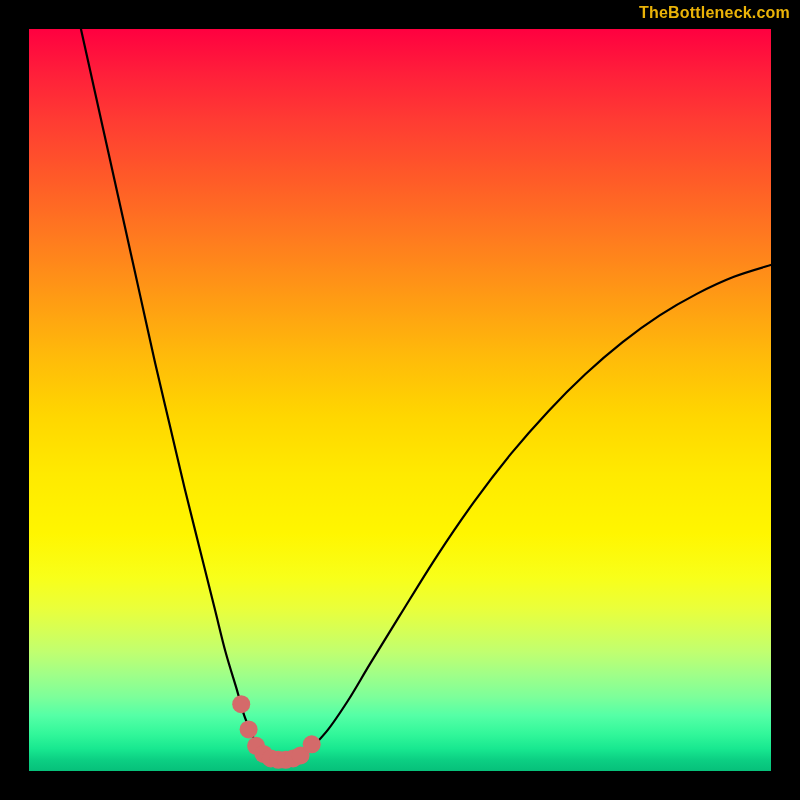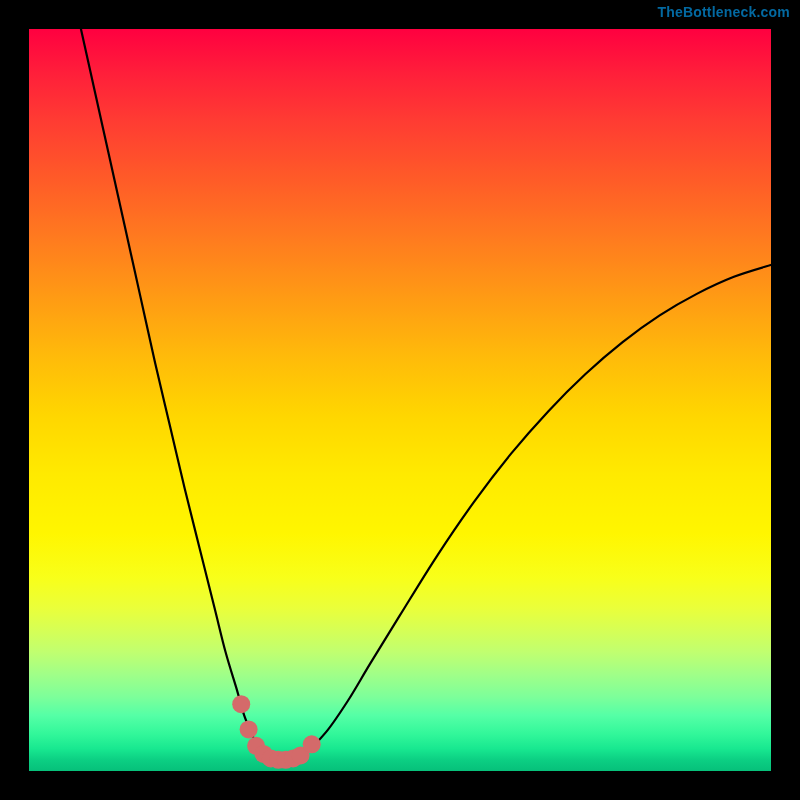--- a/index.html
+++ b/index.html
@@ -13,22 +13,22 @@
   .frame {
     position: relative;
     width: 800px;
     height: 800px;
     background: #000;
   }
   .watermark {
     position: absolute;
     top: 4px;
     right: 10px;
-    color: #0369a1;
-    font-size: 14px;
+    color: #eab308;
+    font-size: 16px;
     font-weight: 600;
     letter-spacing: 0.2px;
     font-family: Arial, sans-serif;
     z-index: 5;
   }
   .plot-area {
     position: absolute;
     left: 29px;
     top: 29px;
     width: 742px;

